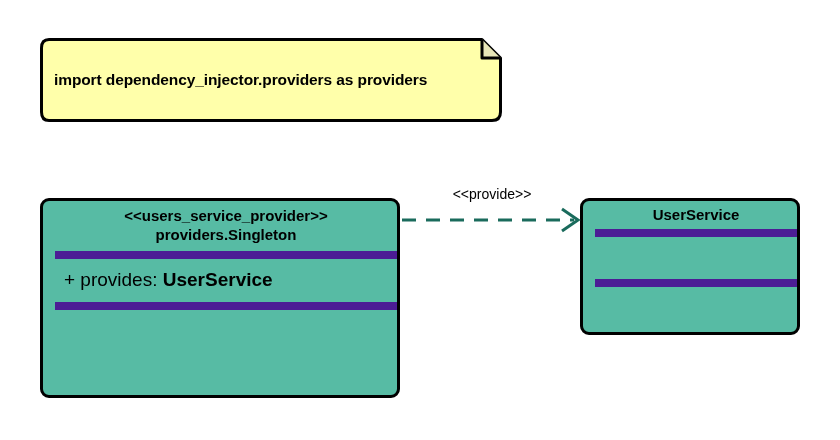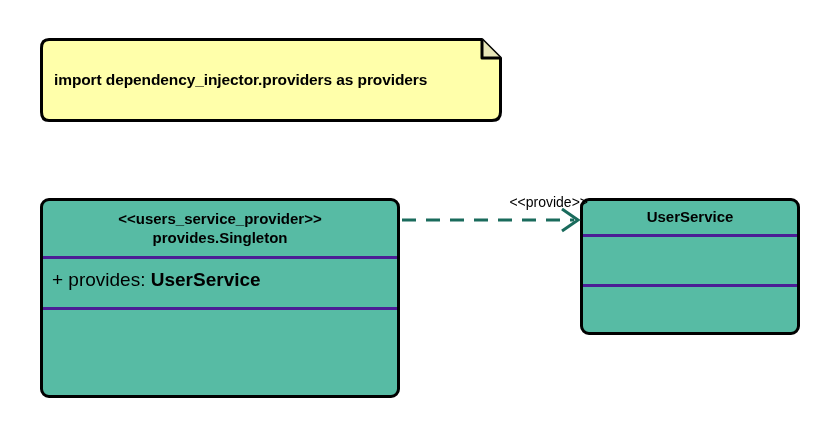--- a/index.html
+++ b/index.html
@@ -57,21 +57,22 @@
     border: 3px solid #000000;
     border-radius: 9px;
     box-sizing: border-box;
     overflow: hidden;
   }
   .compartment {
     position: relative;
     box-sizing: border-box;
   }
   .compartment.divided {
-    border-bottom: 3px solid #4c1d95;
+    border-bottom: 8px solid #4c1d95;
+    margin-left: 12px;
   }
   .cmp-header {
     display: flex;
     flex-direction: column;
     align-items: center;
     justify-content: center;
     text-align: center;
     font-weight: bold;
     font-size: 15px;
     color: #000000;
@@ -124,23 +125,23 @@
     height: 48px;
   }
   .connector svg {
     position: absolute;
     left: 0;
     top: 0;
   }
   .connector-label {
     position: absolute;
     left: 0;
-    top: 8px;
+    top: 0;
     width: 192px;
-    text-align: right;
+    text-align: center;
     font-size: 14px;
     color: #000000;
     white-space: nowrap;
   }
 </style>
 </head>
 <body>
 
 <div id="canvas">
 
@@ -157,21 +158,21 @@
                Q 1.5 1.5 9 1.5 Z" fill="#ffffaa" stroke="#000000" stroke-width="3" stroke-linejoin="round"></path>
       <path d="M 442 1.5 L 442 20 L 460.5 20" fill="#e8e6b8" stroke="#000000" stroke-width="3" stroke-linejoin="round"></path>
     </svg>
     <div class="note-text">import dependency_injector.providers as providers</div>
   </div>
 
   <div class="classbox" id="provider-box">
 
     <div class="compartment divided c1 cmp-header">
       <span>&lt;&lt;users_service_provider&gt;&gt;</span>
-      <span>provides.Singleton</span>
+      <span>providers.Singleton</span>
     </div>
 
     <div class="compartment divided c2 cmp-body">
       <div class="row">
         <span>+ provides: </span><b>UserService</b>
       </div>
     </div>
 
   </div>
 

